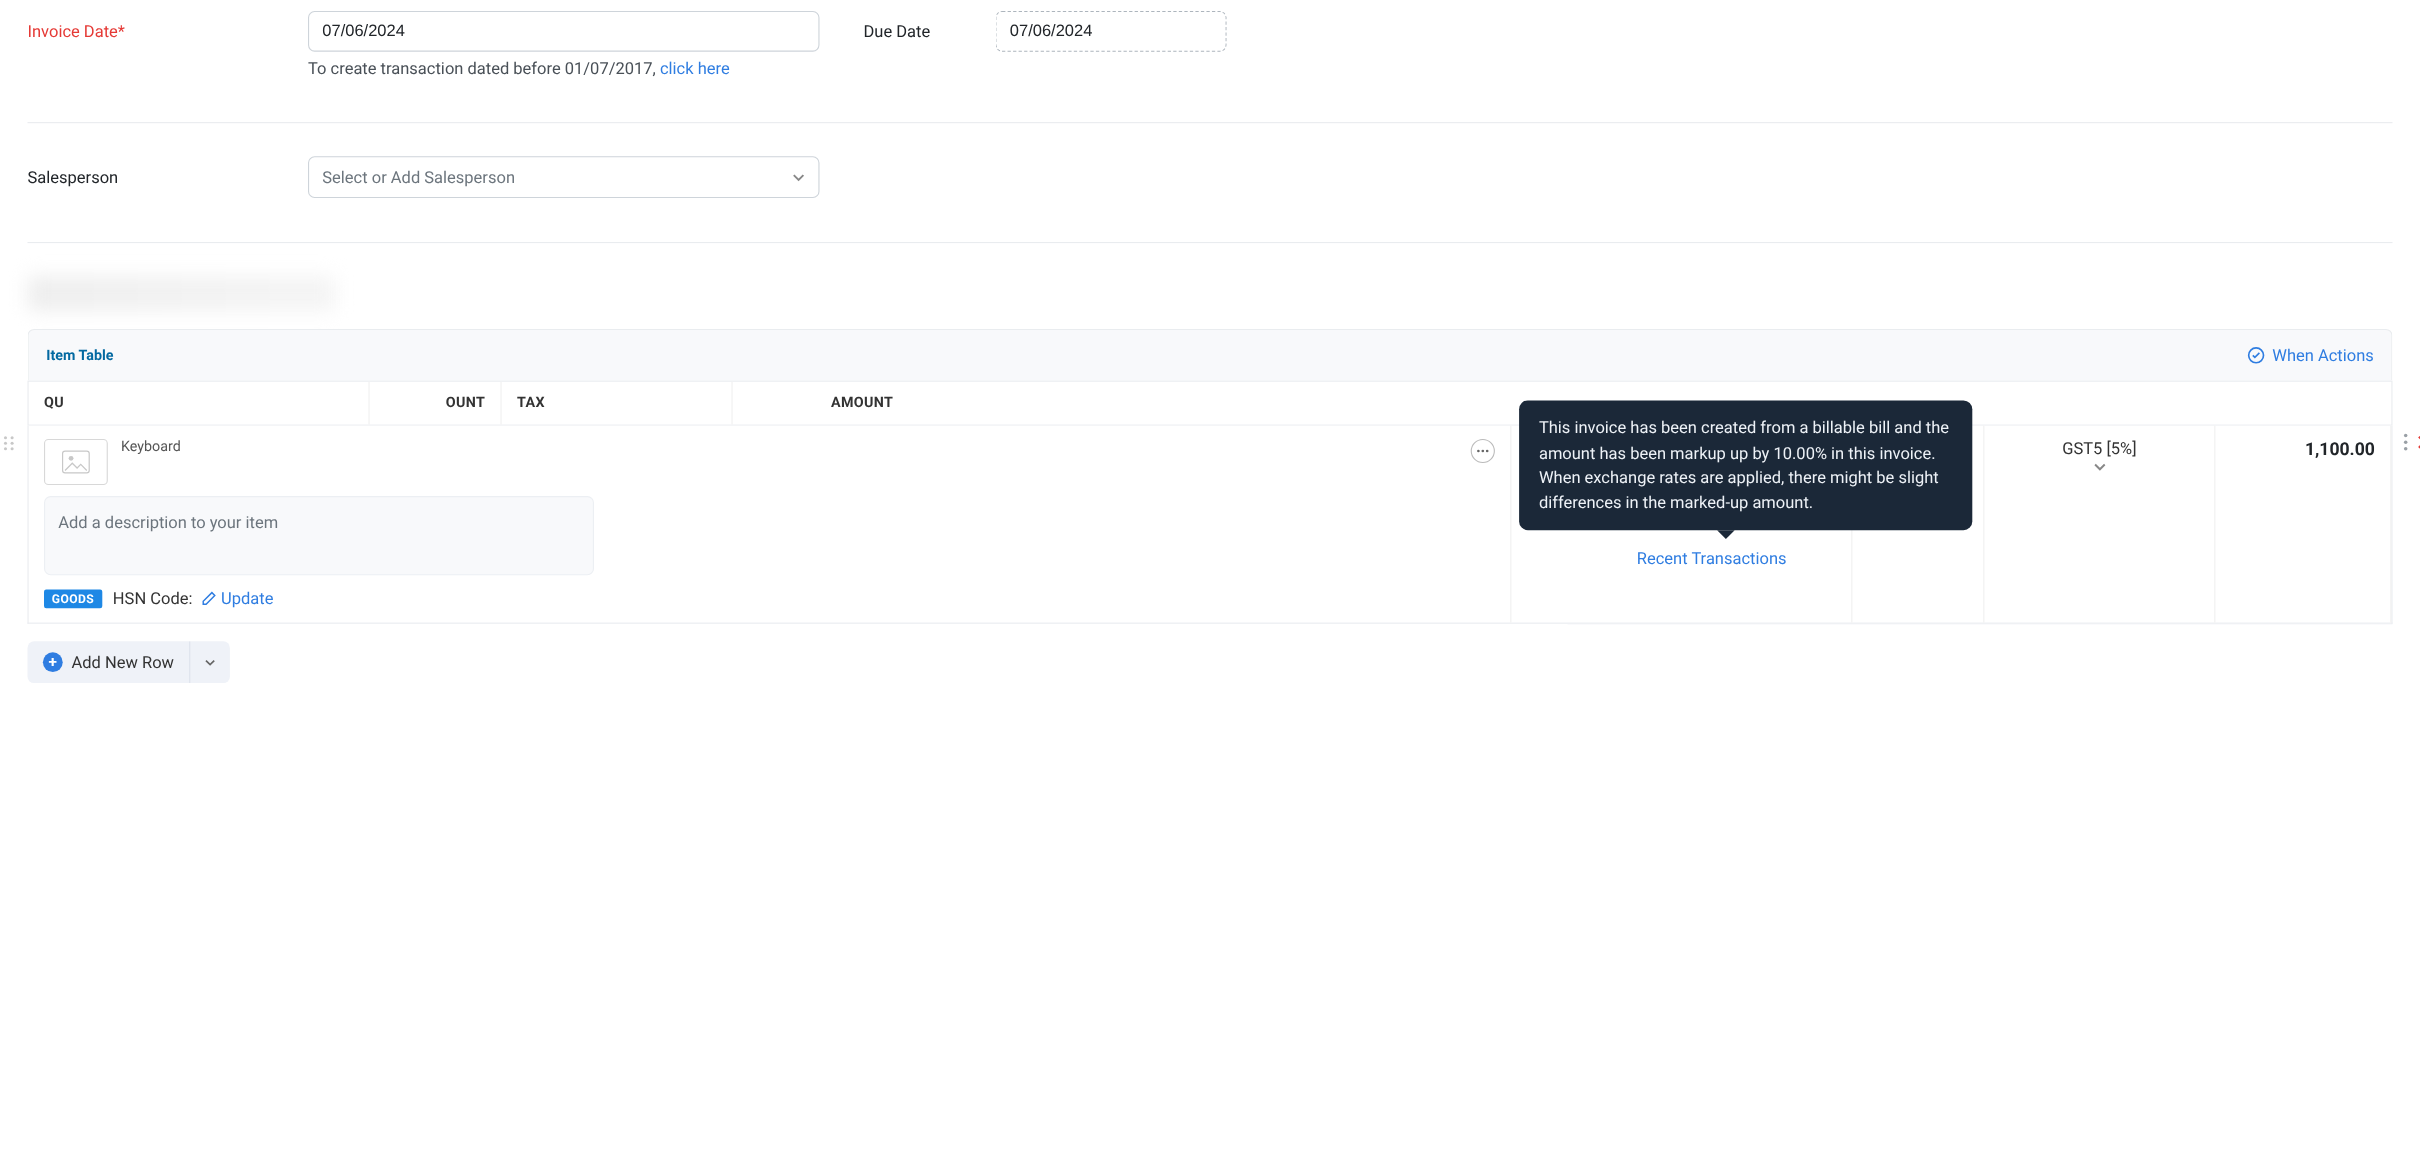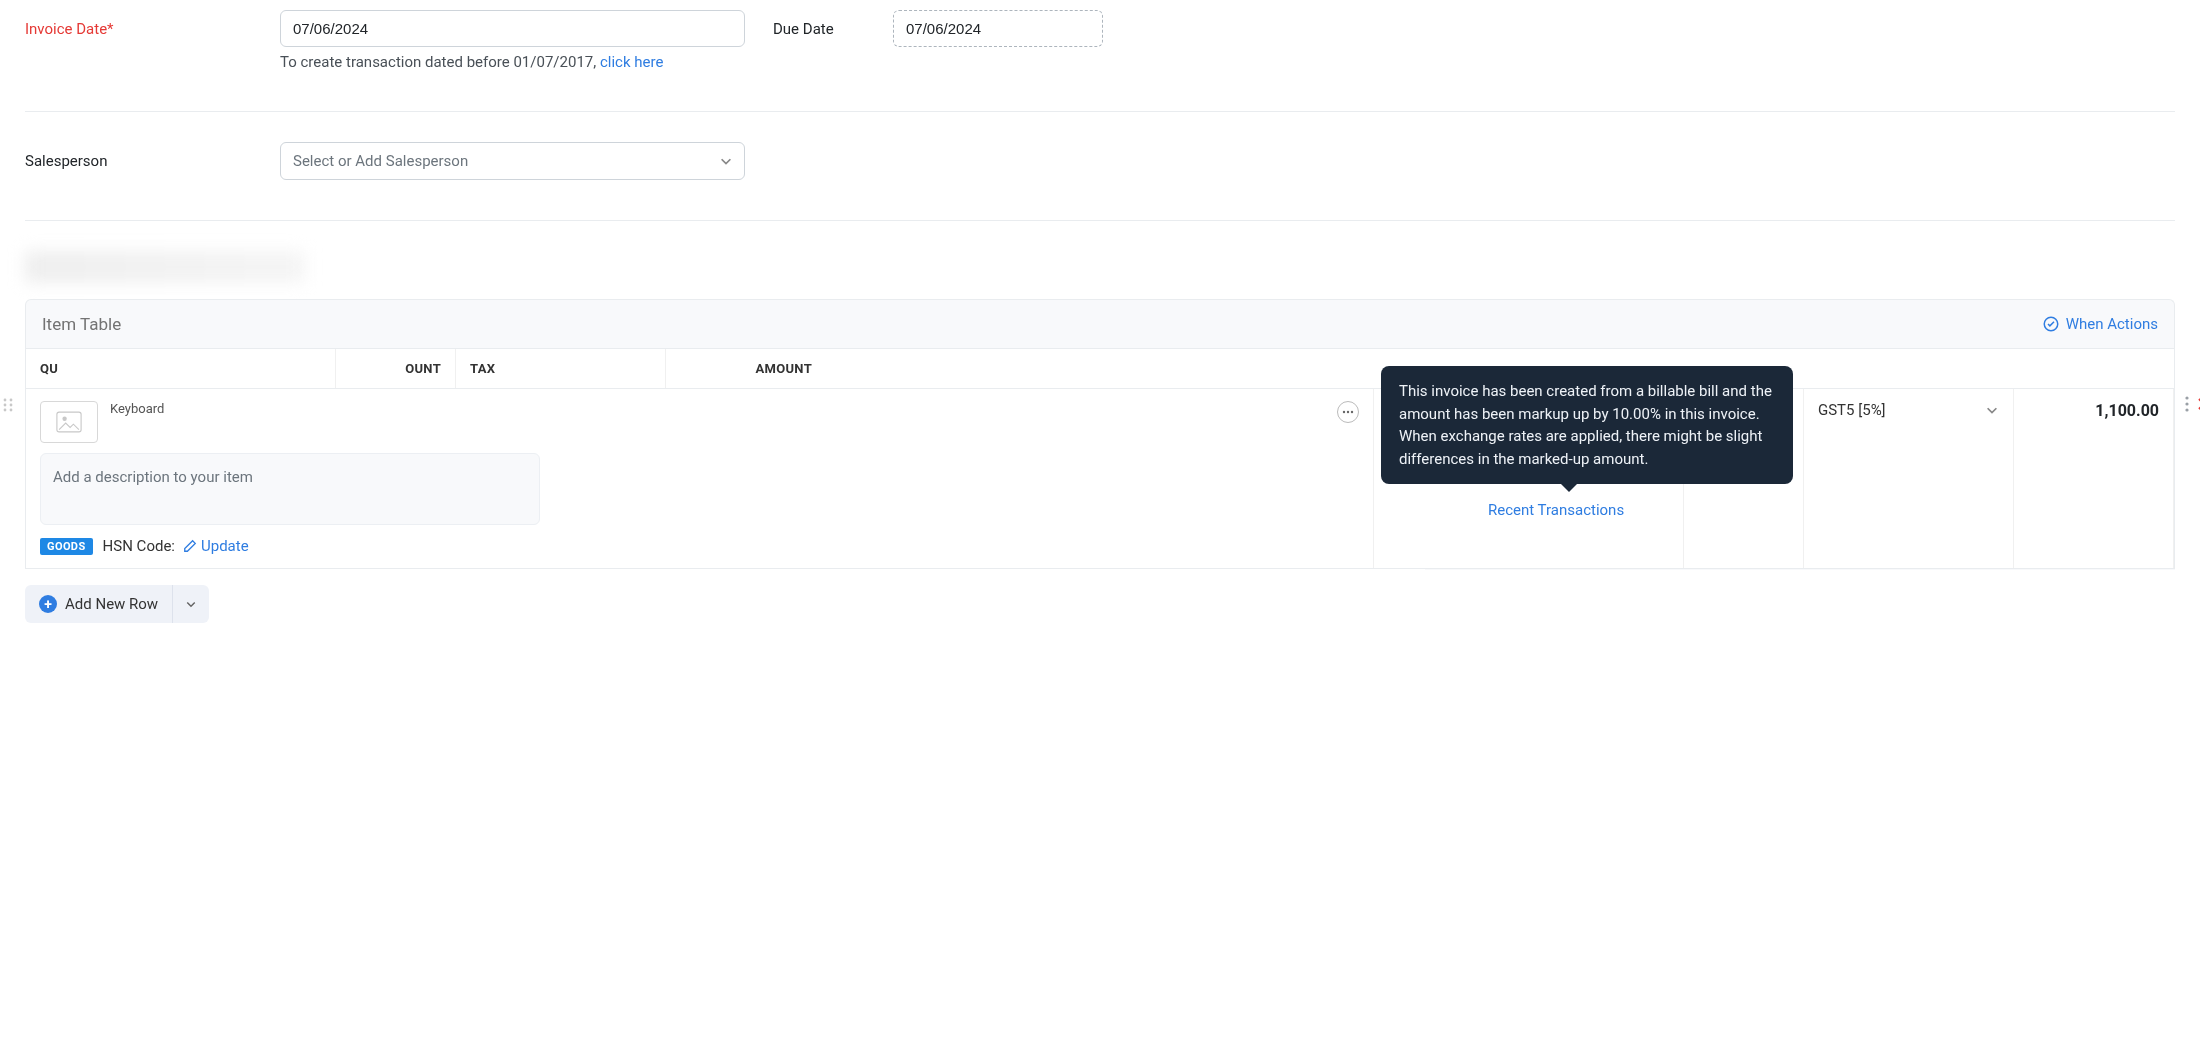--- a/index.html
+++ b/index.html
@@ -6,21 +6,21 @@
   body {
     font-family: -apple-system, BlinkMacSystemFont, "Segoe UI", Roboto, sans-serif;
     font-size: 14px;
     color: #212529;
     background: #fff;
     padding: 10px 25px;
   }
   .form-row {
     display: flex;
     align-items: flex-start;
-    gap: 28px;
+    gap: 40px;
     margin-bottom: 0;
   }
   .form-group {
     display: flex;
     align-items: flex-start;
   }
   .label {
     width: 255px;
     padding-top: 10px;
     font-size: 15px;
@@ -86,23 +86,23 @@
     display: flex;
     justify-content: space-between;
     align-items: center;
     background: #f8f9fb;
     border: 1px solid #e9ecef;
     border-bottom: none;
     padding: 14px 16px;
     border-radius: 6px 6px 0 0;
   }
   .item-table-header .title {
-    font-size: 17px;
-    font-weight: 400;
-    color: #737373;
+    font-size: 13px;
+    font-weight: 700;
+    color: #0369a1;
   }
   .bulk-actions {
     color: #2f7de1;
     font-size: 15px;
     display: flex;
     align-items: center;
     gap: 6px;
     cursor: pointer;
   }
   .table-head {
@@ -250,23 +250,23 @@
     font-size: 14px;
     display:flex;
     align-items:center;
     gap:3px;
   }
   .tax-select {
     border: none;
     font-size: 15px;
     color: #333;
     display: flex;
-    justify-content: space-between;
-    align-items: center;
-    cursor: pointer;
+    align-items: center;
+    cursor: pointer;
+    flex-direction: column;
   }
   .amount-val {
     font-weight: 700;
     font-size: 16px;
     text-align: right;
   }
   .row-actions {
     position: absolute;
     right: -38px;
     top: 6px;

